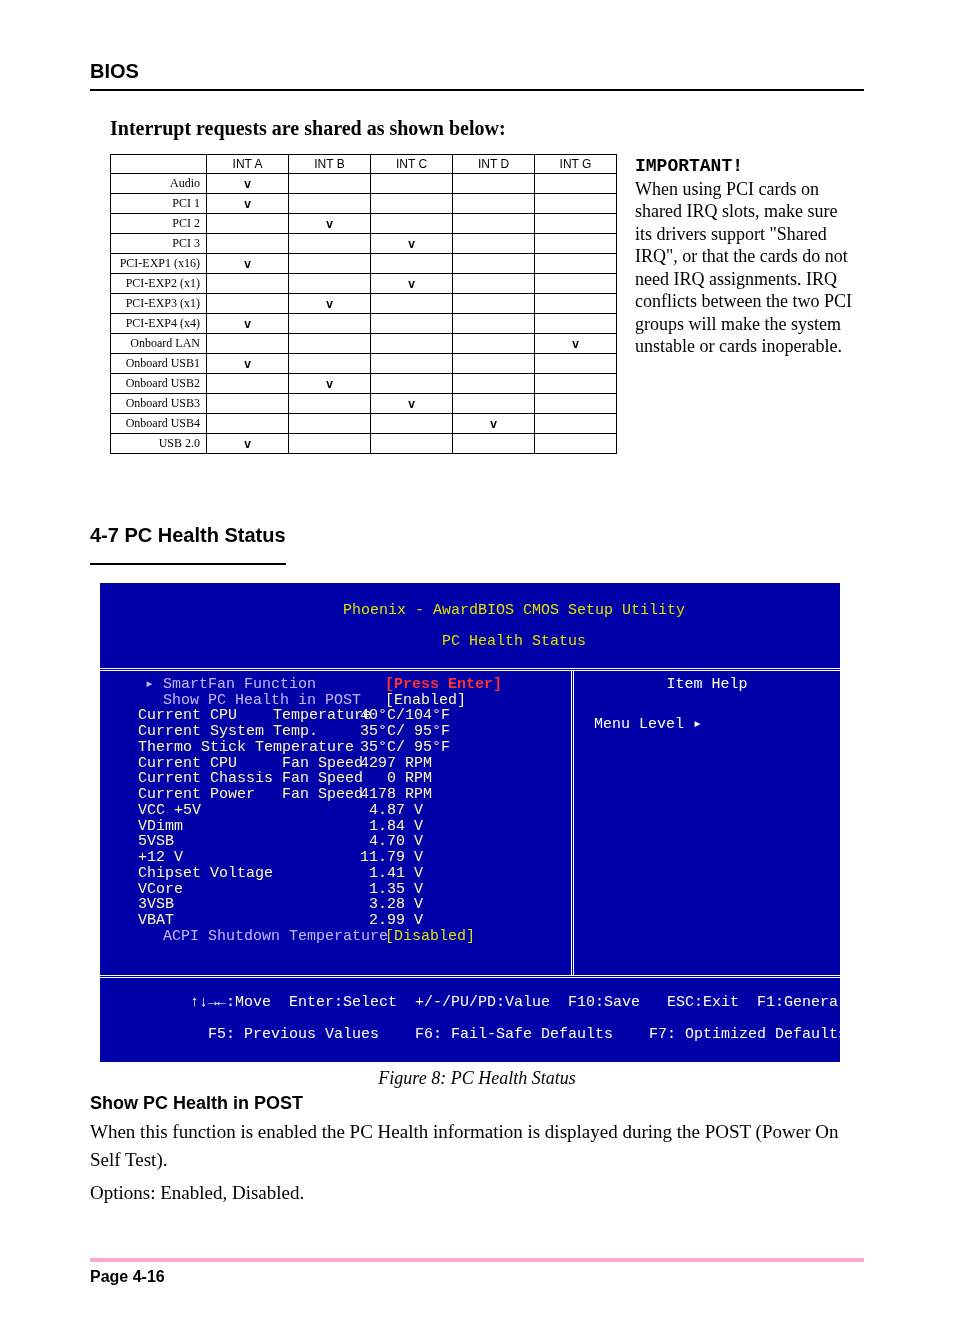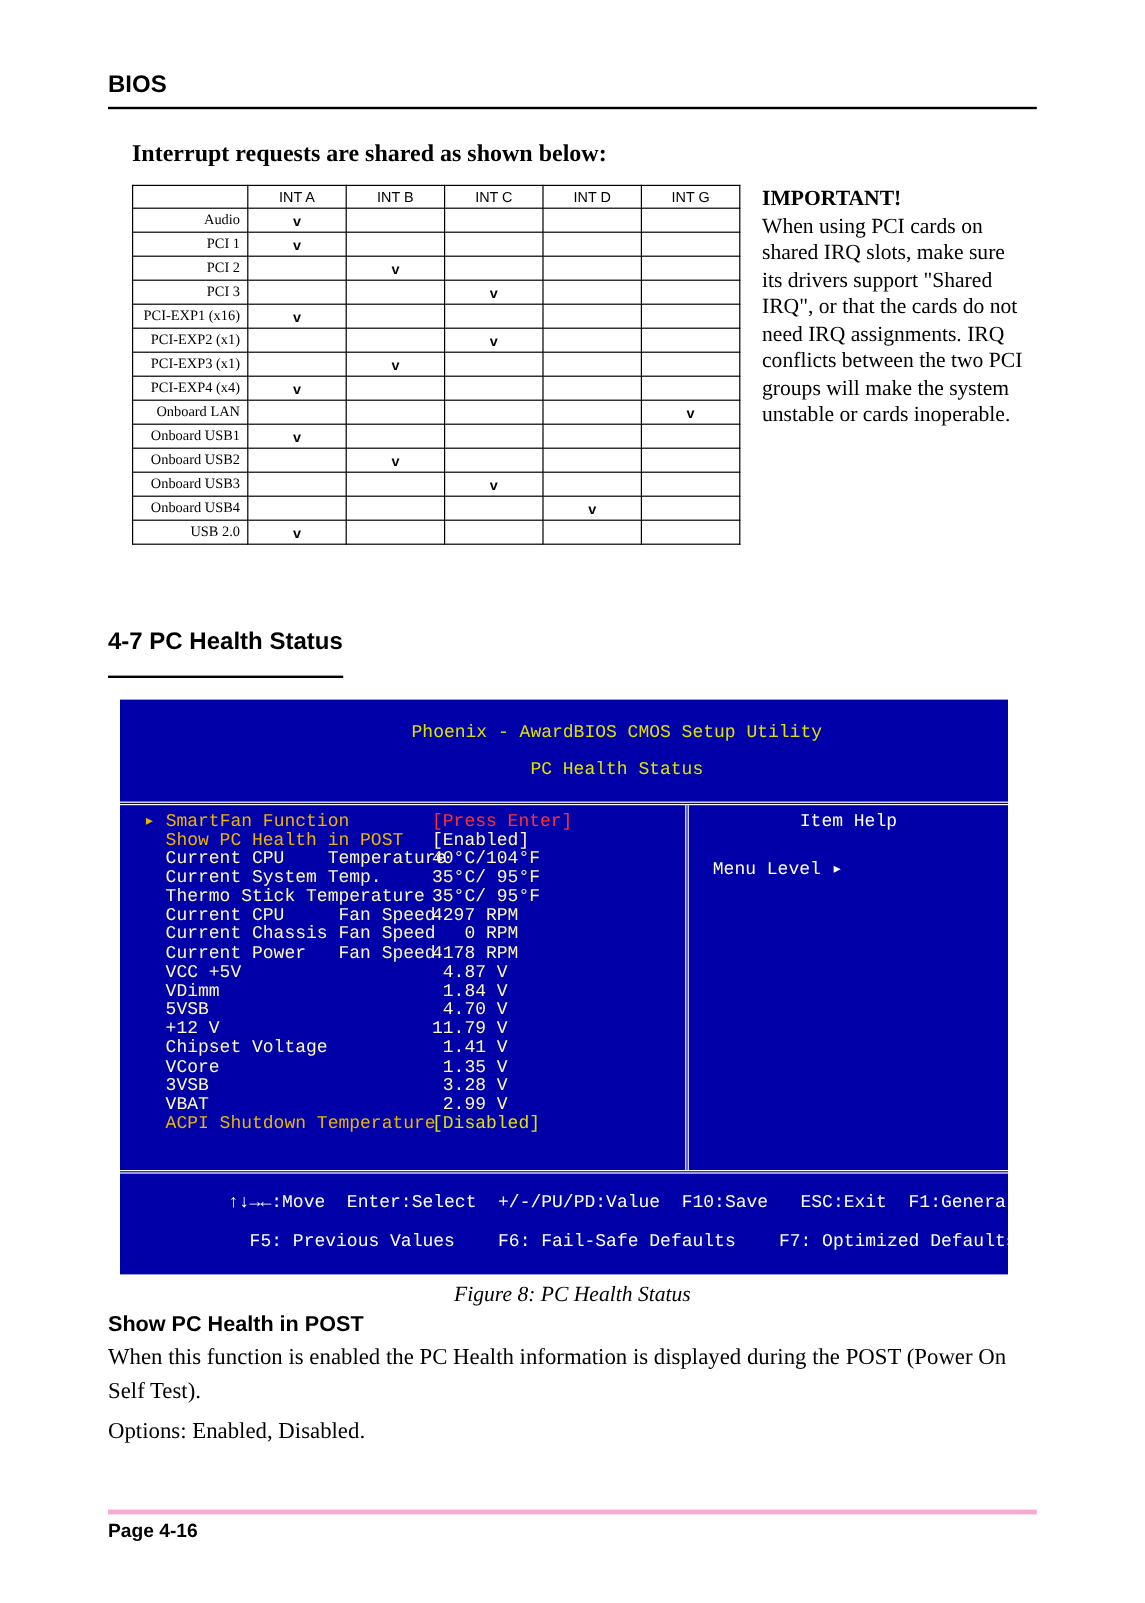--- a/index.html
+++ b/index.html
@@ -70,21 +70,21 @@
     font-size: 12px;
     font-weight: bold;
   }
   .side-note {
     font-family: "Times New Roman", serif;
     font-size: 18px;
     line-height: 1.25;
     max-width: 220px;
   }
   .side-note .imp {
-    font-family: Liberation Serif, serif;
+    font-family: Liberation Mono, monospace;
     font-weight: bold;
     margin-top: 44px;
   }
   .sec-title {
     font-family: Arial, Helvetica, sans-serif;
     font-weight: bold;
     font-size: 20px;
     border-bottom: 2px solid #000;
     display: inline-block;
     padding-bottom: 16px;
@@ -126,24 +126,24 @@
     text-align: left;
     padding-left: 12px;
     padding-top: 24px;
   }
   .bios .row {
     display: flex;
     white-space: pre;
   }
   .bios .label { width: 240px; }
   .bios .value { }
-  .bios .white { color: #eab308; }
+  .bios .white { color: #c4b5fd; margin-left: 25px; }
   .bios .cyan { color: #fef9c3; }
   .bios .yellow { color: #e0e000; }
-  .bios .red { color: #ff3030; }
+  .bios .red { color: #ff3030; font-weight: bold; }
   .bios .ftr {
     padding: 2px 0 4px 18px;
     white-space: pre;
     font-size: 15px;
   }
   .arrow-icon { display:inline-block; }
   .fig-caption {
     text-align: center;
     font-style: italic;
     font-size: 18px;

